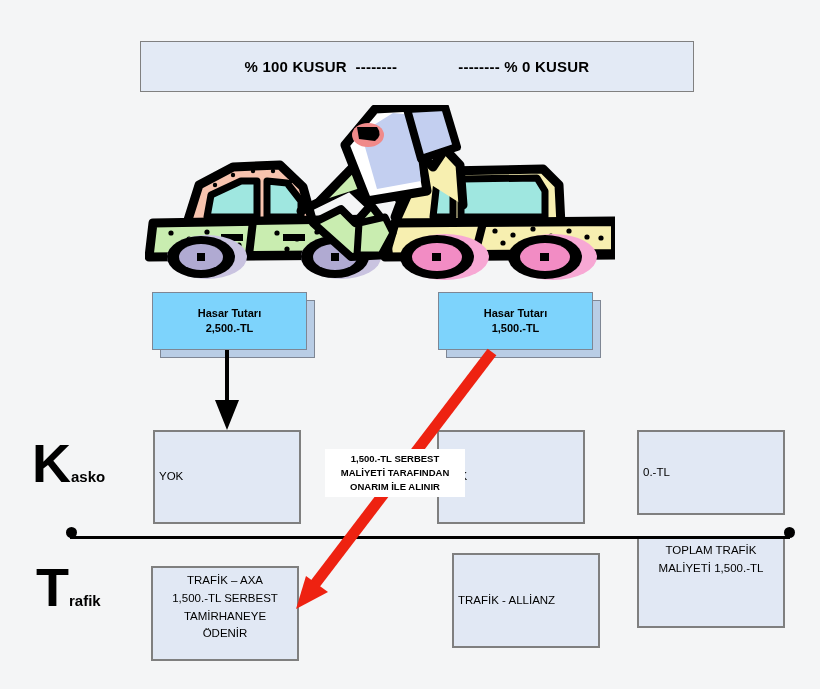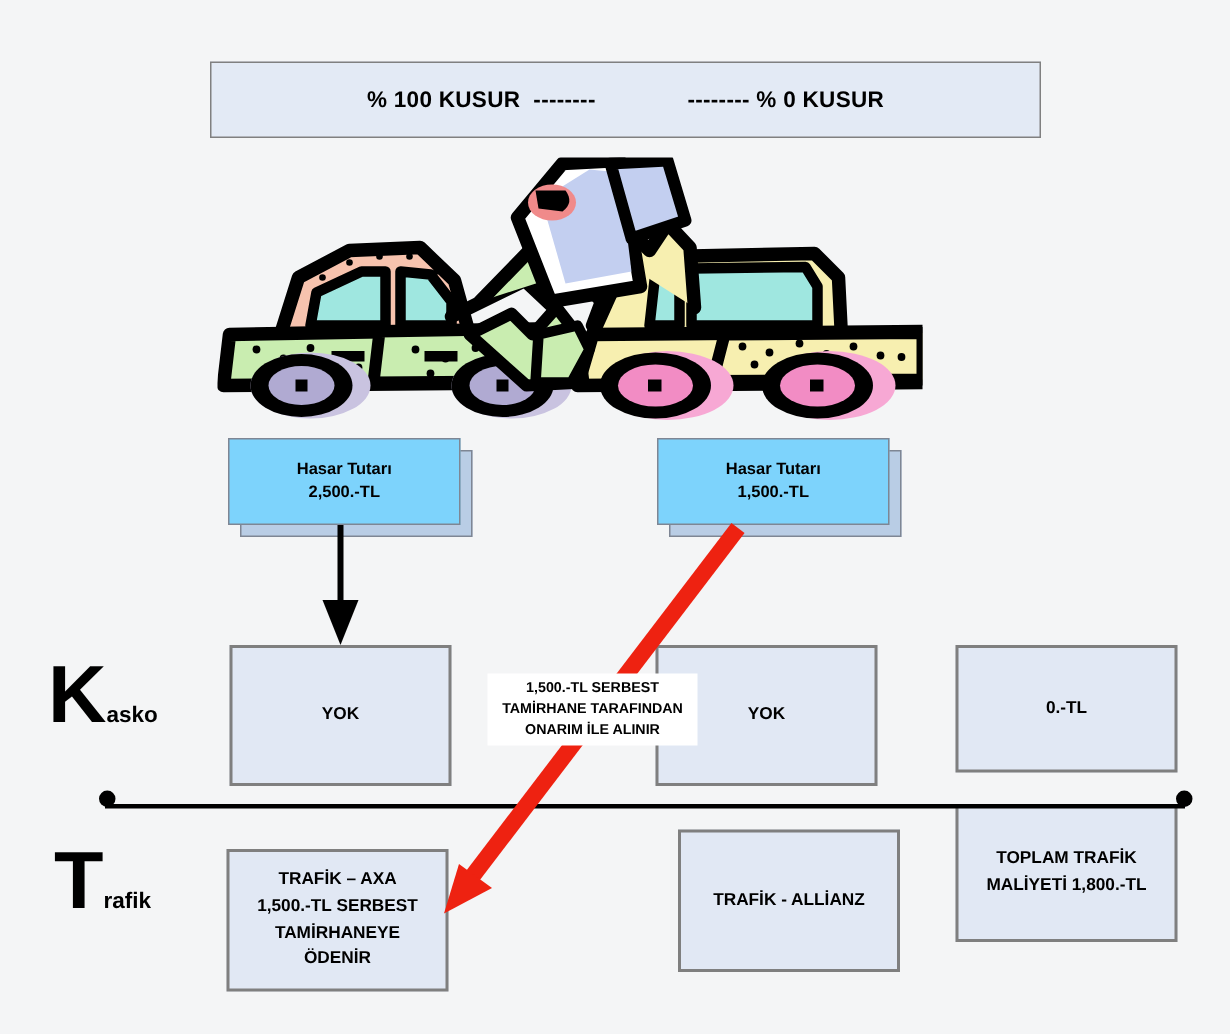--- a/index.html
+++ b/index.html
@@ -37,23 +37,23 @@
   }
   .cube .side{
     position:absolute;background:#b9cde5;border:1px solid #7e8694;
     box-sizing:border-box;z-index:1;
   }
 
   
   .fbox{
     position:absolute;background:#e1e8f4;border:2px solid #7f7f7f;
     box-sizing:border-box;
-    display:flex;align-items:center;justify-content:center;
+    display:flex;align-items:center;
     text-align:center;
-    font-size:11.5px;font-weight:bold;color:#000;line-height:1.55;
+    font-size:11.5px;font-weight:normal;color:#000;line-height:1.55;
     padding:4px;
   }
 
   
   .rowlabel{position:absolute;color:#000;white-space:nowrap;}
   .rowlabel .big{font-size:54px;font-weight:bold;line-height:1;vertical-align:baseline;}
   .rowlabel .small{font-size:15px;font-weight:bold;}
 
   
   .tl-line{position:absolute;left:70px;top:536px;width:720px;height:3px;background:#000;}
@@ -205,21 +205,21 @@
     <span>TRAFİK – AXA</span>
     <span>1,500.-TL SERBEST</span>
     <span>TAMİRHANEYE</span>
     <span>ÖDENİR</span>
   </div>
   <div class="fbox" style="left:452px;top:553px;width:148px;height:95px;">
     <span>TRAFİK - ALLİANZ</span>
   </div>
   <div class="fbox" style="left:637px;top:536px;width:148px;height:92px;flex-direction:column;">
     <span>TOPLAM TRAFİK</span>
-    <span>MALİYETİ 1,800.-TL</span>
+    <span>MALİYETİ 1,500.-TL</span>
   </div>
 
   <div class="tl-line"></div>
   <div class="tl-dot" style="left:66px;"></div>
   <div class="tl-dot" style="left:784px;"></div>
 
   <svg class="overlay z30" viewBox="0 0 820 689">
 
     <g>
       <line x1="227" y1="350" x2="227" y2="412" stroke="#000" stroke-width="4"></line>
@@ -227,17 +227,17 @@
     </g>
 
     <g>
       <line x1="492" y1="352" x2="312" y2="588" stroke="#ee2211" stroke-width="11"></line>
       <polygon points="296,609 306,576 328,592" fill="#ee2211"></polygon>
     </g>
   </svg>
 
   <div class="callout">
     <span>1,500.-TL SERBEST</span>
-    <span>TAMİRHANE TARAFINDAN</span>
+    <span>MALİYETİ TARAFINDAN</span>
     <span>ONARIM İLE ALINIR</span>
   </div>
 
 </div>
 
 </body></html>

